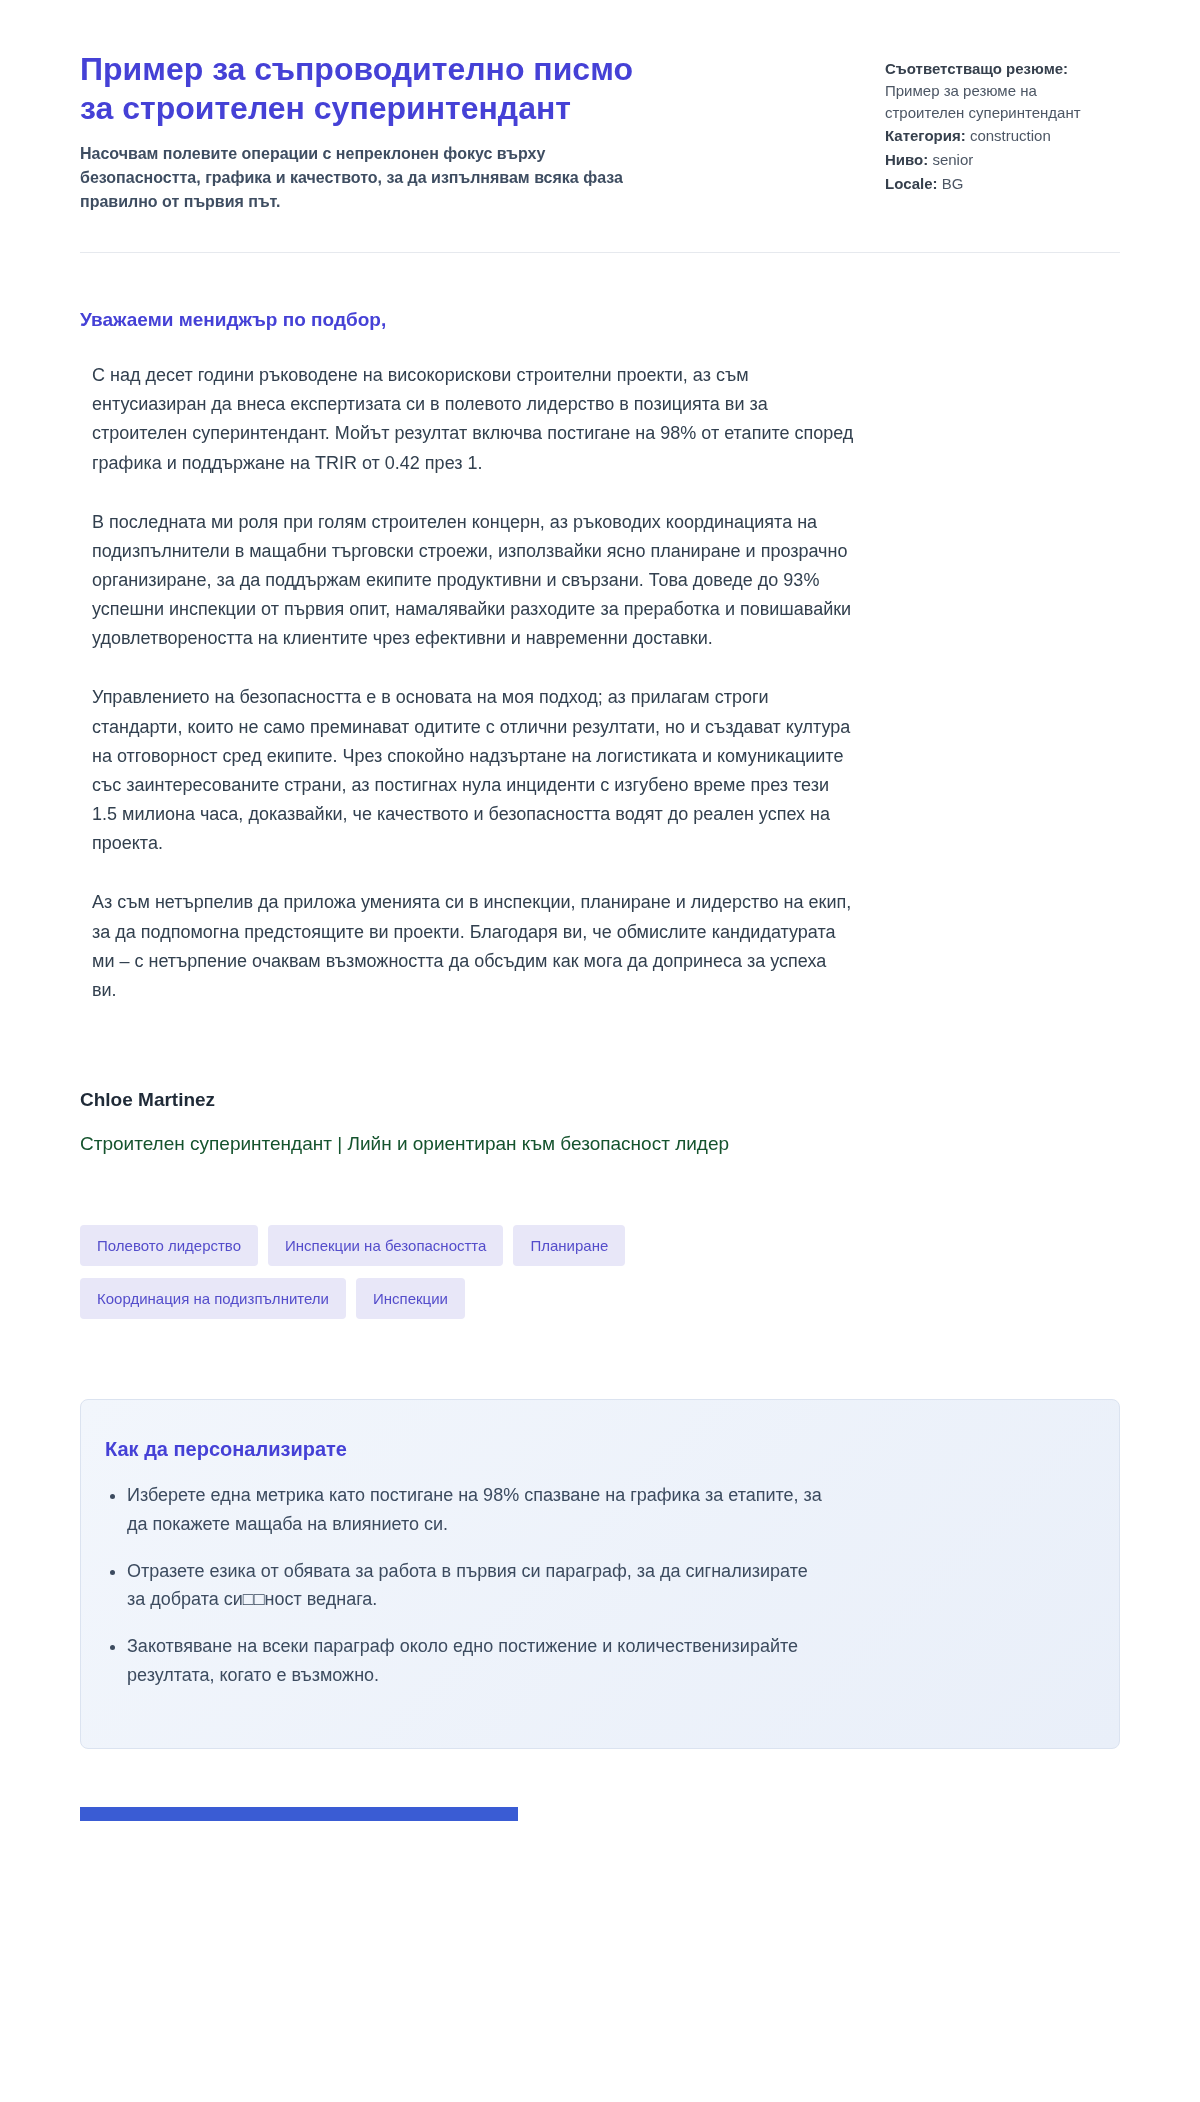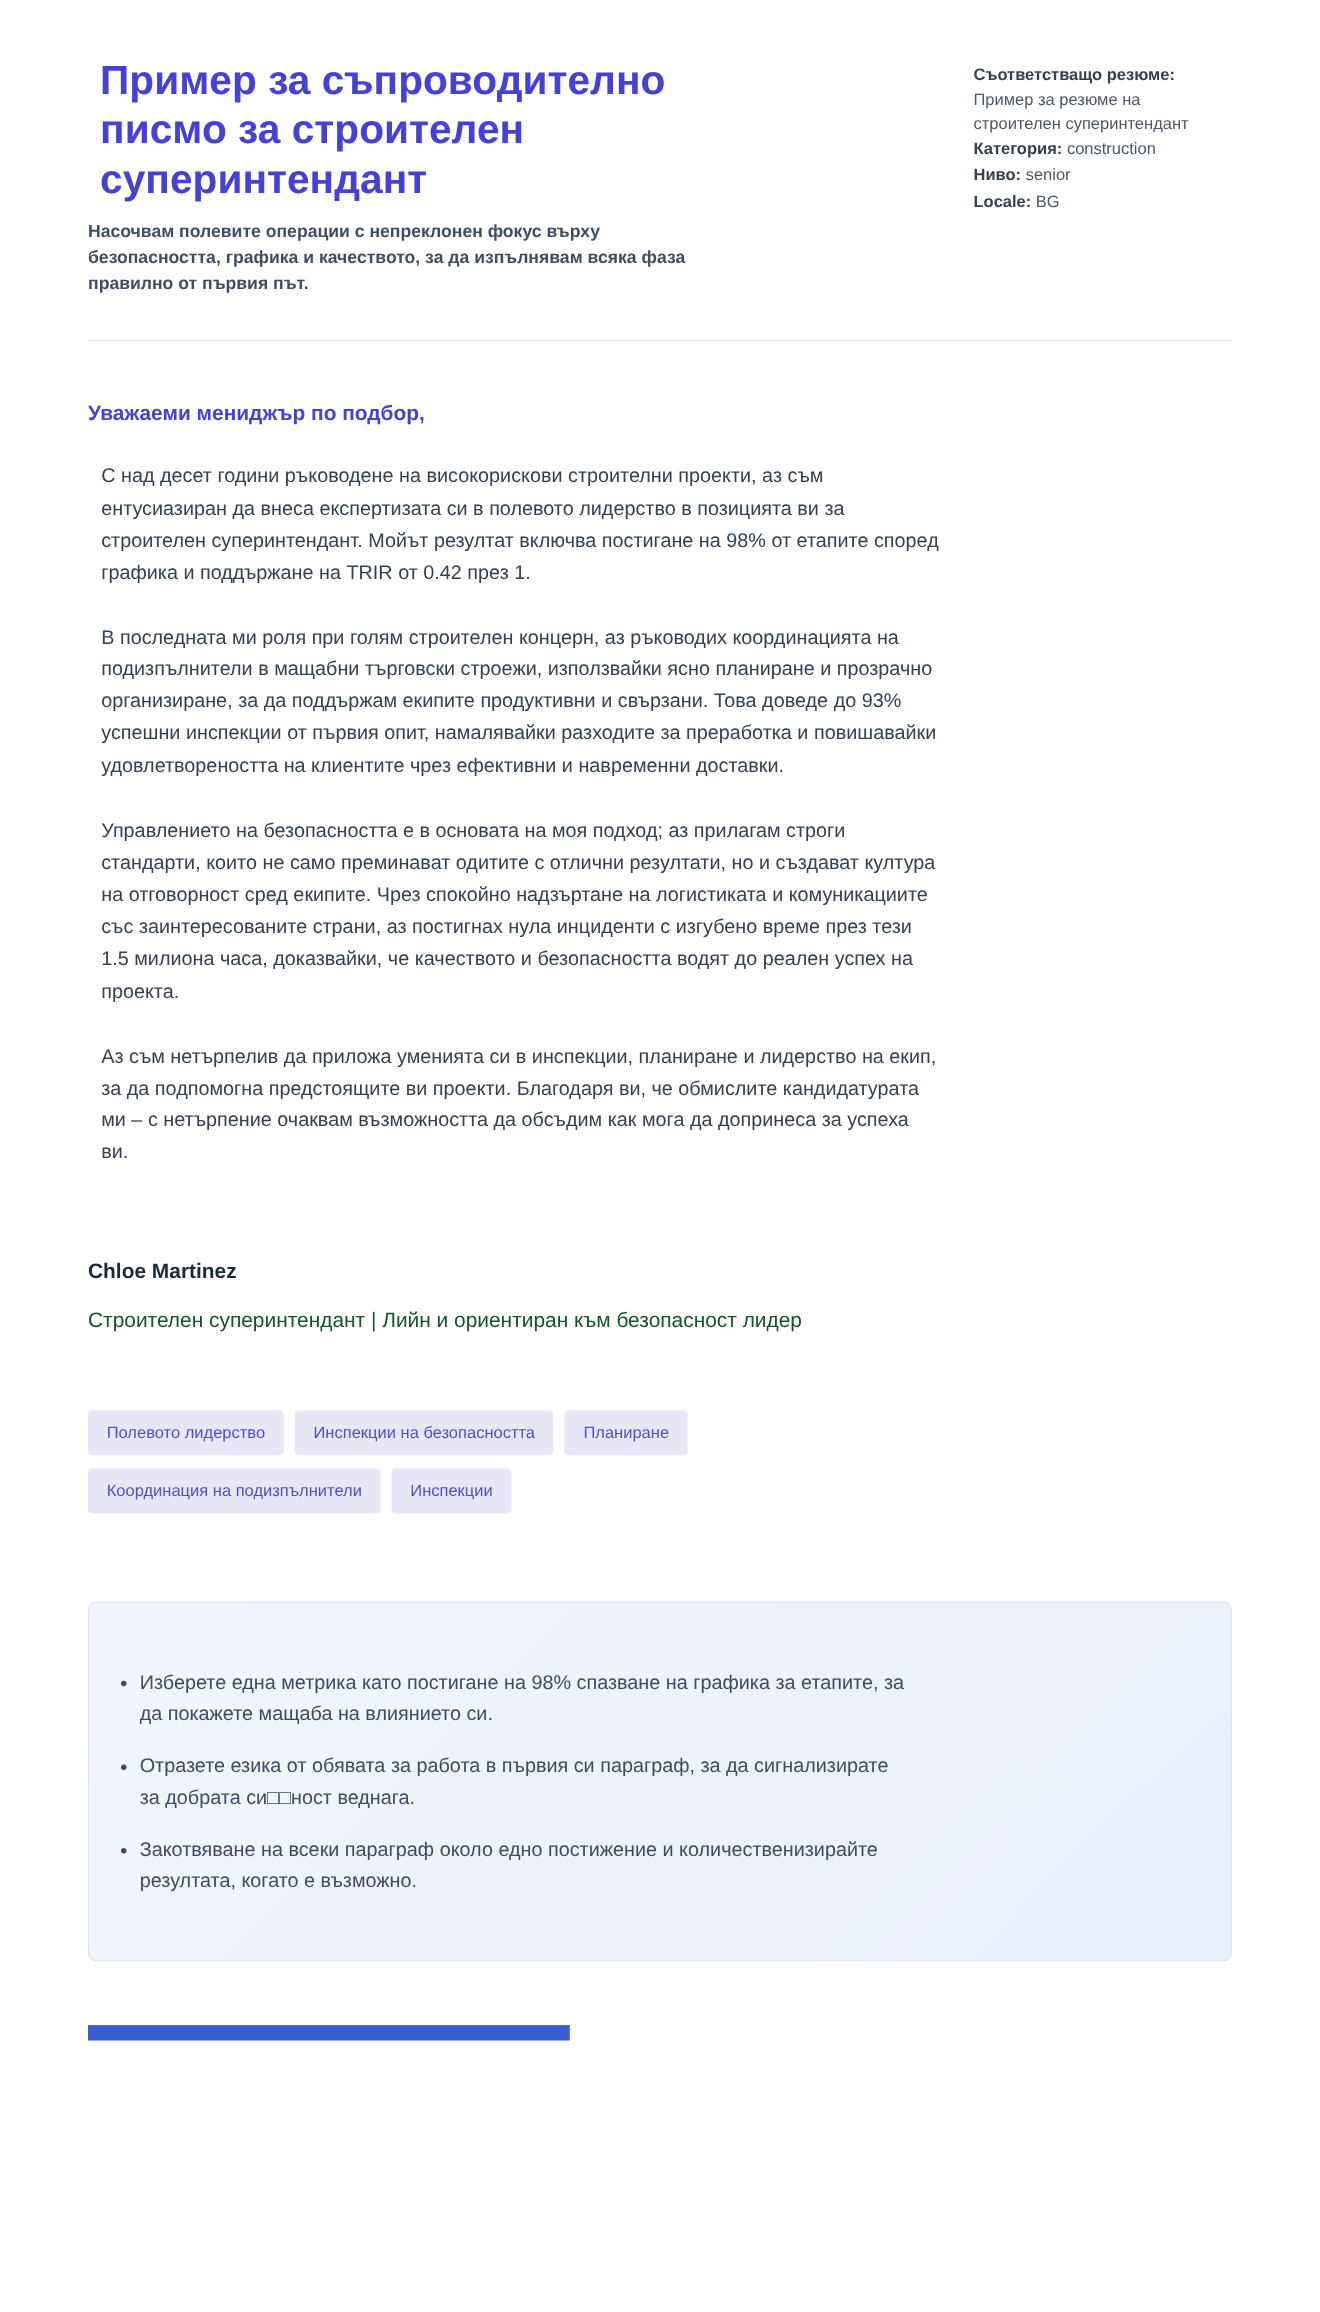--- a/index.html
+++ b/index.html
@@ -18,23 +18,23 @@
     box-sizing: border-box;
   }
   
   .header-row {
     display: flex;
     justify-content: space-between;
     align-items: flex-start;
   }
   .title-block { max-width: 620px; }
   h1.doc-title {
-    margin: 0 0 14px 11px;
+    margin: 0 0 14px 0;
     max-width: 560px;
-    font-size: 37px;
+    font-size: 32px;
     line-height: 1.22;
     font-weight: 800;
     color: #4541d6;
     letter-spacing: 0;
   }
   .doc-subtitle {
     max-width: 545px;
     font-size: 16px;
     line-height: 1.5;
     font-weight: 700;
@@ -175,20 +175,21 @@
 
   <p class="signature-name">Chloe Martinez</p>
   <p class="signature-role">Строителен суперинтендант | Лийн и ориентиран към безопасност лидер</p>
 
   <div class="tags-wrap">
     <span class="tag-pill">Полевото лидерство</span><span class="tag-pill">Инспекции на безопасността</span><span class="tag-pill">Планиране</span><br>
     <span class="tag-pill">Координация на подизпълнители</span><span class="tag-pill">Инспекции</span>
   </div>
 
   <div class="personalize-box">
+    <h2 class="personalize-heading">Как да персонализирате</h2>
     <ul class="personalize-list">
       <li>Изберете една метрика като постигане на 98% спазване на графика за етапите, за да покажете мащаба на влиянието си.</li>
       <li>Отразете езика от обявата за работа в първия си параграф, за да сигнализирате за добрата си□□ност веднага.</li>
       <li>Закотвяване на всеки параграф около едно постижение и количественизирайте резултата, когато е възможно.</li>
     </ul>
   </div>
 
   <div class="footer-bar"></div>
 
 </div>

